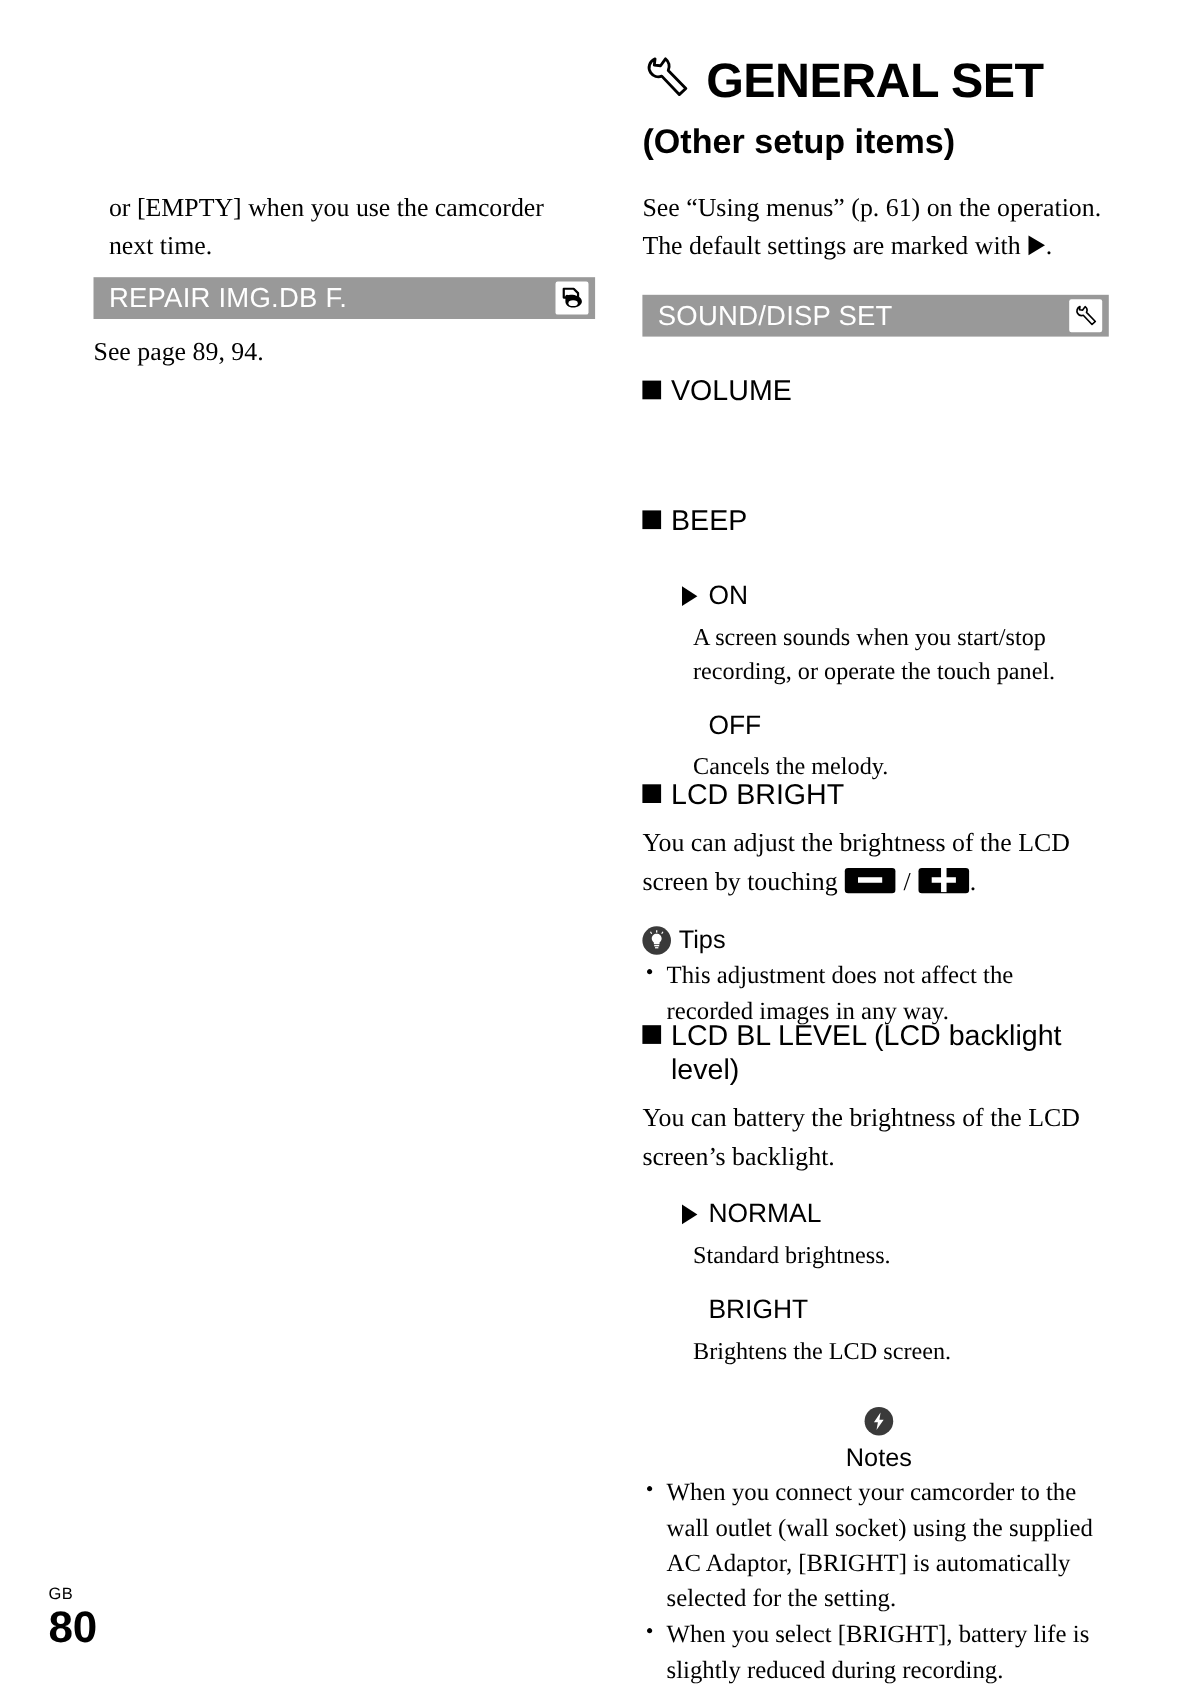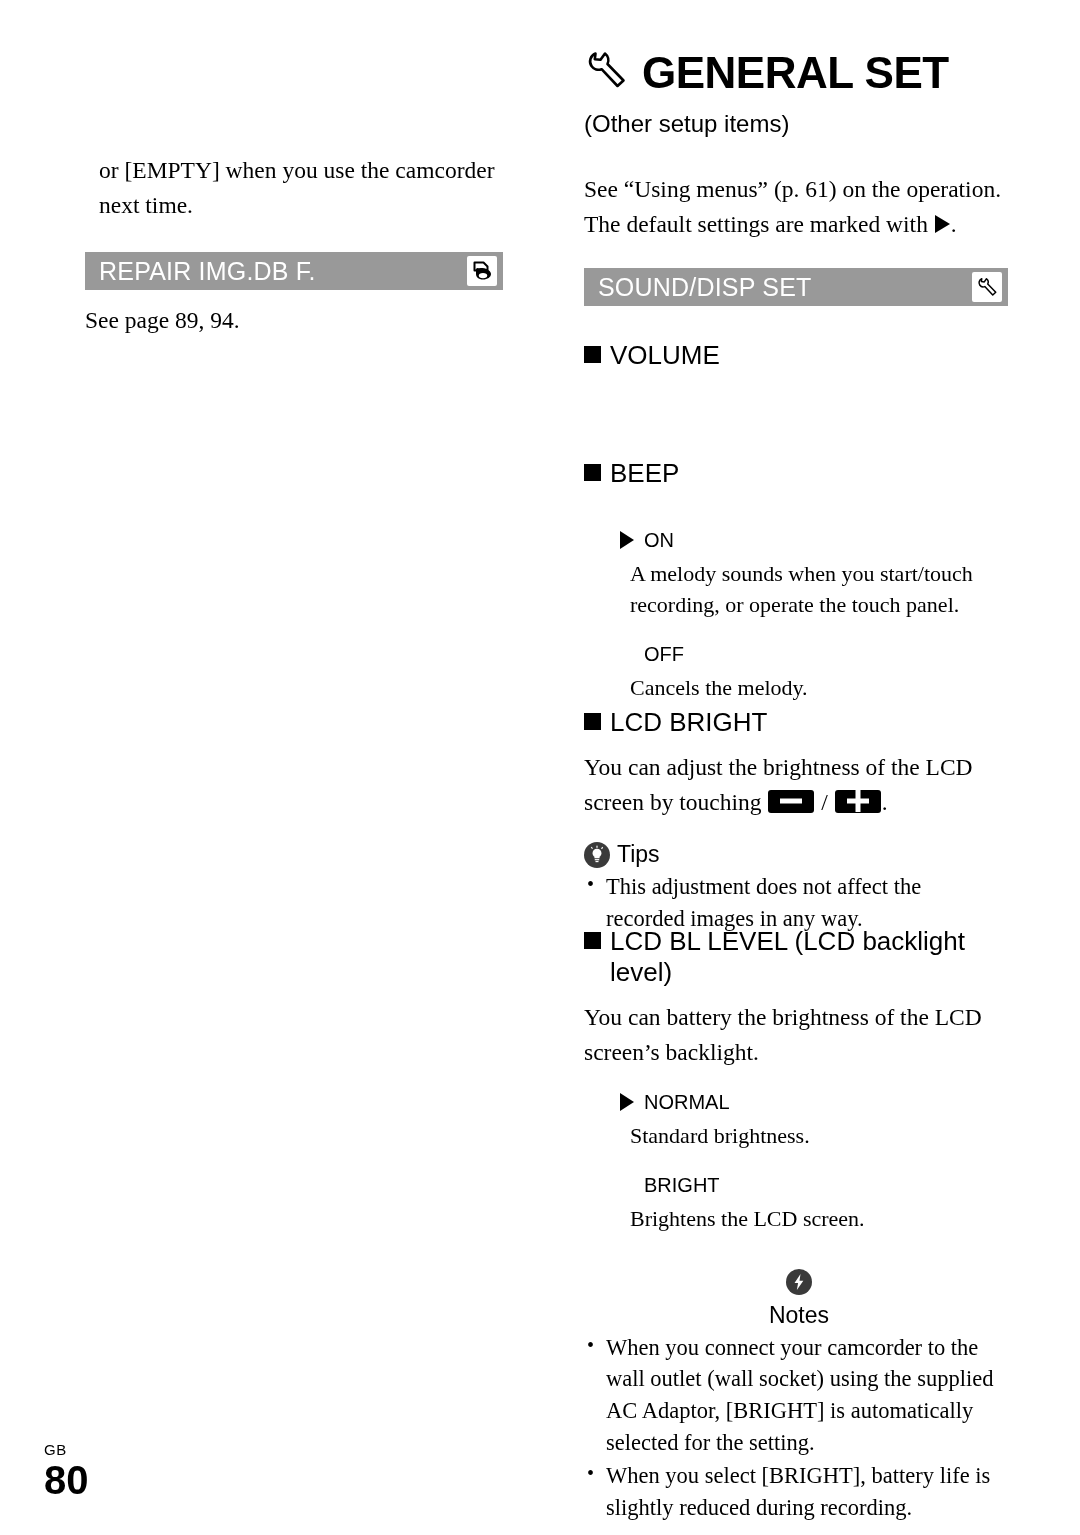--- a/index.html
+++ b/index.html
@@ -48,22 +48,22 @@
     font-weight: 700;
     letter-spacing: -0.5px;
     line-height: 1;
     white-space: nowrap;
   }
   .chapter-subtitle {
     position: absolute;
     left: 0;
     top: 108px;
     font-family: "Liberation Sans", sans-serif;
-    font-size: 24px;
-    font-weight: 400;
+    font-size: 31px;
+    font-weight: 700;
     line-height: 1.35;
     white-space: nowrap;
   }
 
   
   .body-text {
     font-family: "Liberation Serif", serif;
     font-size: 23.5px;
     line-height: 1.47;
   }
@@ -120,21 +120,21 @@
     height: 17px;
     background: #000000;
     flex: none;
     position: relative;
     top: -1px;
   }
 
   
   .opt {
     font-family: "Liberation Sans", sans-serif;
-    font-size: 20px;
+    font-size: 24px;
     line-height: 1.2;
     display: flex;
     align-items: baseline;
     gap: 10px;
   }
   .opt.indent { padding-left: 36px; }
   .opt-tri {
     width: 0; height: 0;
     border-left: 14px solid #000;
     border-top: 9px solid transparent;
@@ -250,23 +250,23 @@
     line-height: 1;
   }
 </style>
 </head>
 <body>
 
 <div class="page">
 
   <div class="col-left">
 
-    <div class="body-text" style="position:absolute; left:14px; top:153px; width:404px;">or [EMPTY] when you use the camcorder next time.</div>
-
-    <div class="section-bar" style="left:0; top:252px; width:418px;">
+    <div class="body-text" style="position:absolute; left:14px; top:172px; width:404px;">or [EMPTY] when you use the camcorder next time.</div>
+
+    <div class="section-bar" style="left:0; top:252px; width:456px;">
       <span class="section-bar-label">REPAIR IMG.DB F.</span>
       <span class="bar-icon-box">
         <svg width="24" height="24" viewBox="0 0 24 24" aria-hidden="true">
           <path d="M4.5 3.5 h9 l4 4 v4 h-13 z" fill="#ffffff" stroke="#000000" stroke-width="2" stroke-linejoin="round"></path>
           <circle cx="7.5" cy="10.5" r="1.6" fill="#000000"></circle>
           <path d="M6 12 C6 9.5 9 8.5 12.5 9 C17.5 9.7 21 12 21 15 C21 18 17.5 20.5 13 20.5 C8.5 20.5 6 18 6 15 Z" fill="#000000"></path>
           <ellipse cx="13" cy="16.6" rx="4.2" ry="2.6" fill="#ffffff"></ellipse>
         </svg>
       </span>
     </div>
@@ -313,21 +313,21 @@
     <div style="position:absolute; left:0; top:458px; width:424px;">
       <div class="sub-head">
         <span class="sq"></span>
         <span>BEEP</span>
       </div>
 
       <div class="opt indent" style="margin-top:39px;">
         <span class="opt-tri"></span>
         <span>ON</span>
       </div>
-      <div class="opt-desc" style="margin-top:6px; width:378px;">A melody sounds when you start/touch recording, or operate the touch panel.</div>
+      <div class="opt-desc" style="margin-top:6px; width:378px;">A screen sounds when you start/stop recording, or operate the touch panel.</div>
 
       <div class="opt indent" style="margin-top:21px; padding-left:60px;">
         <span>OFF</span>
       </div>
       <div class="opt-desc" style="margin-top:6px; width:378px;">Cancels the melody.</div>
     </div>
 
     <div style="position:absolute; left:0; top:707px; width:424px;">
       <div class="sub-head">
         <span class="sq"></span>

